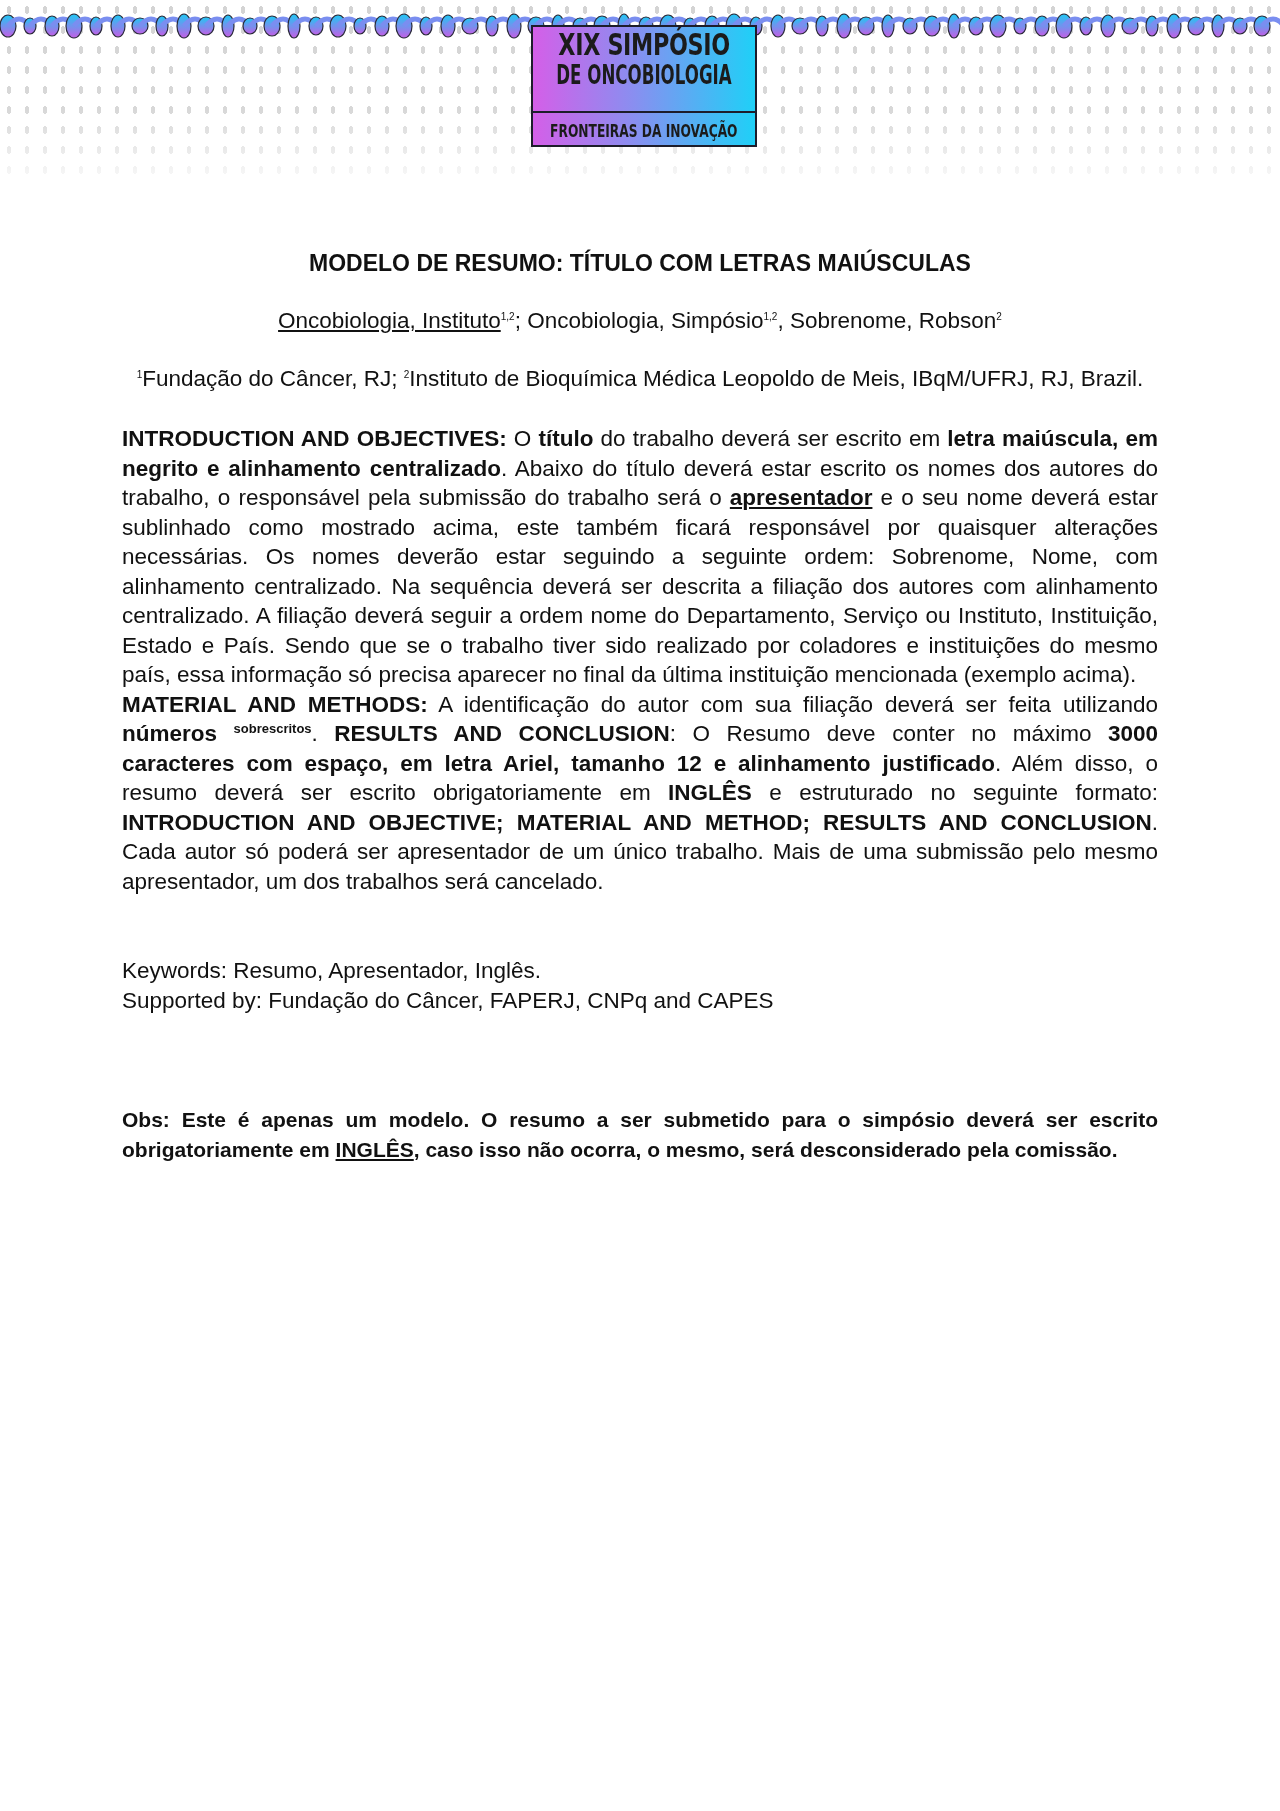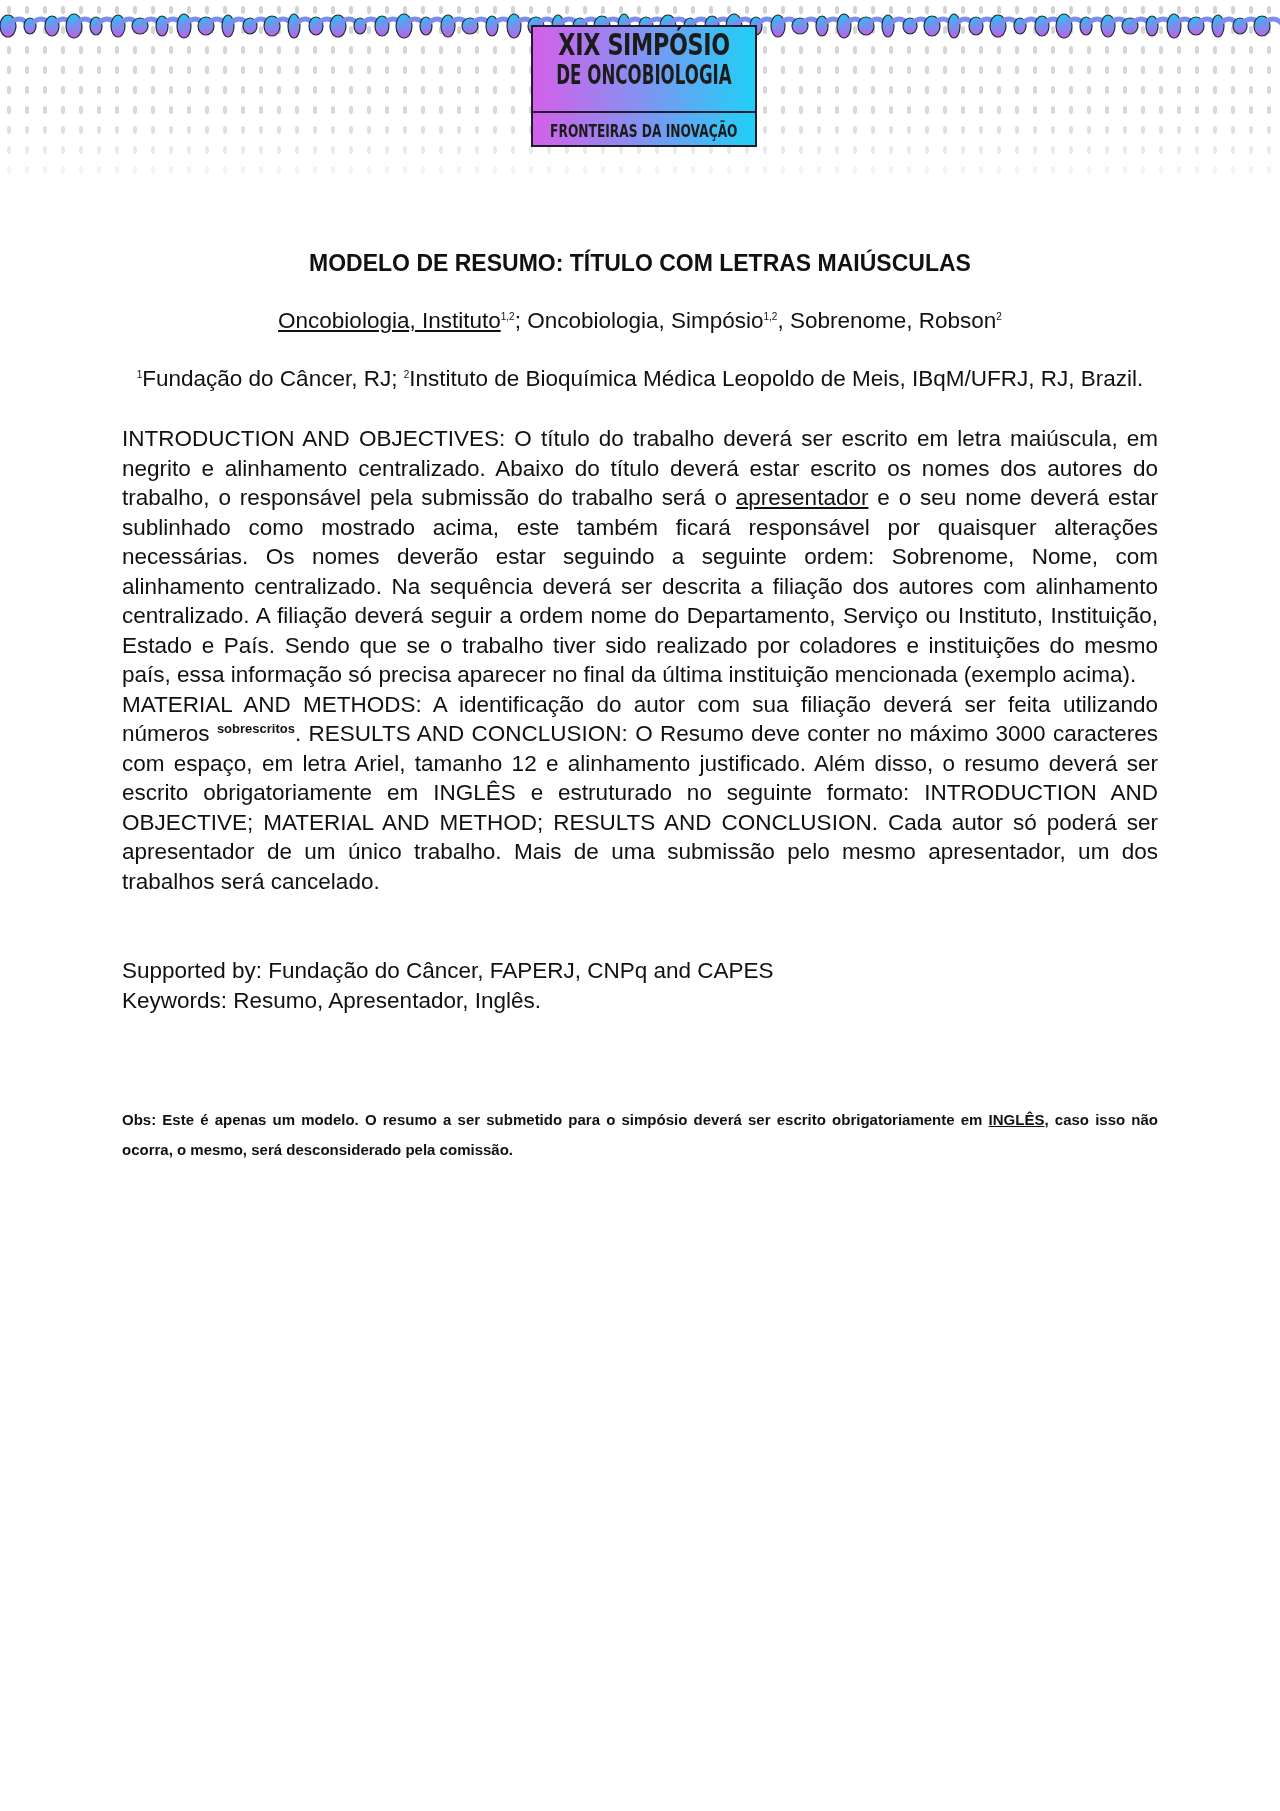--- a/index.html
+++ b/index.html
@@ -20,22 +20,22 @@
   .logo-l3 { font-family:"DejaVu Sans", sans-serif; font-weight:bold; font-size:18px; transform:scaleX(0.68); color:#1b1b1b; white-space:nowrap; }
 
   .doc { position:absolute; left:122px; top:240px; width:1036px; }
   .title { text-align:center; font-weight:bold; font-size:23px; margin:8px; line-height:30px; }
   .authors { text-align:center; font-size:22.5px; margin-top:28px; line-height:30px; }
   .affil { text-align:center; font-size:22.5px; margin-top:28px; line-height:30px; }
   sup { font-size:10px; line-height:0; }
   .u { text-decoration:underline; }
   .body { text-align:justify; font-size:22.5px; line-height:29.5px; margin-top:30px; }
   .kw { font-size:22.5px; line-height:29.5px; margin-top:60px; }
-  .obs { font-size:15px; line-height:29.5px; margin-top:90px; font-weight:bold; text-align:justify; }
-  b { font-weight:normal;margin-top:30px; }
+  .obs { font-size:21px; line-height:29.5px; margin-top:90px; font-weight:bold; text-align:justify; }
+  b { font-weight:bold;margin-top:30px; }
 </style>
 </head>
 <body>
 
 <div class="header-banner">
   <div class="header-fade"></div>
   <svg class="blob-band" viewBox="0 0 1280 46" preserveAspectRatio="none">
     <defs>
       <linearGradient id="bg1" x1="0" y1="0" x2="0" y2="1">
         <stop offset="0" stop-color="#1fc8f5"></stop>
@@ -183,20 +183,20 @@
     <sup>1</sup><span>Fundação do Câncer, RJ; </span><sup>2</sup><span>Instituto de Bioquímica Médica Leopoldo de Meis, IBqM/UFRJ, RJ, Brazil.</span>
   </div>
 
   <div class="body">
     <b>INTRODUCTION AND OBJECTIVES:</b><span> O </span><b>título</b><span> do trabalho deverá ser escrito em </span><b>letra maiúscula, em negrito e alinhamento centralizado</b><span>. Abaixo do título deverá estar escrito os nomes dos autores do trabalho, o responsável pela submissão do trabalho será o </span><b class="u">apresentador</b><span> e o seu nome deverá estar sublinhado como mostrado acima, este também ficará responsável por quaisquer alterações necessárias. Os nomes deverão estar seguindo a seguinte ordem: Sobrenome, Nome, com alinhamento centralizado. Na sequência deverá ser descrita a filiação dos autores com alinhamento centralizado. A filiação deverá seguir a ordem nome do Departamento, Serviço ou Instituto, Instituição, Estado e País. Sendo que se o trabalho tiver sido realizado por coladores e instituições do mesmo país, essa informação só precisa aparecer no final da última instituição mencionada (exemplo acima).</span>
     <br>
     <b>MATERIAL AND METHODS:</b><span> A identificação do autor com sua filiação deverá ser feita utilizando </span><b>números</b> <sup style="font-weight:bold;font-size:13px">sobrescritos</sup><span>. </span><b>RESULTS AND CONCLUSION</b><span>: O Resumo deve conter no máximo </span><b>3000 caracteres com espaço, em letra Ariel, tamanho 12 e alinhamento justificado</b><span>. Além disso, o resumo deverá ser escrito obrigatoriamente em </span><b>INGLÊS</b><span> e estruturado no seguinte formato: </span><b>INTRODUCTION AND OBJECTIVE; MATERIAL AND METHOD; RESULTS AND CONCLUSION</b><span>. Cada autor só poderá ser apresentador de um único trabalho. Mais de uma submissão pelo mesmo apresentador, um dos trabalhos será cancelado.</span>
   </div>
 
   <div class="kw">
+    <div>Keywords: Resumo, Apresentador, Inglês.</div>
     <div>Supported by: Fundação do Câncer, FAPERJ, CNPq and CAPES</div>
-    <div>Keywords: Resumo, Apresentador, Inglês.</div>
   </div>
 
   <div class="obs">
     <span>Obs: Este é apenas um modelo. O resumo a ser submetido para o simpósio deverá ser escrito obrigatoriamente em </span><span class="u">INGLÊS</span><span>, caso isso não ocorra, o mesmo, será desconsiderado pela comissão.</span>
   </div>
 </div>
 
 </body></html>

